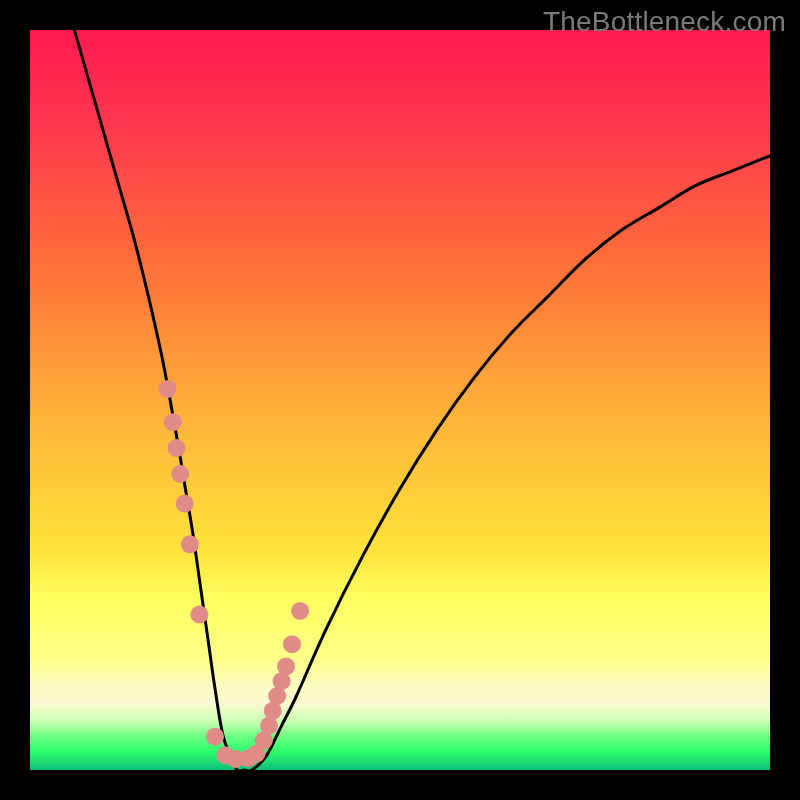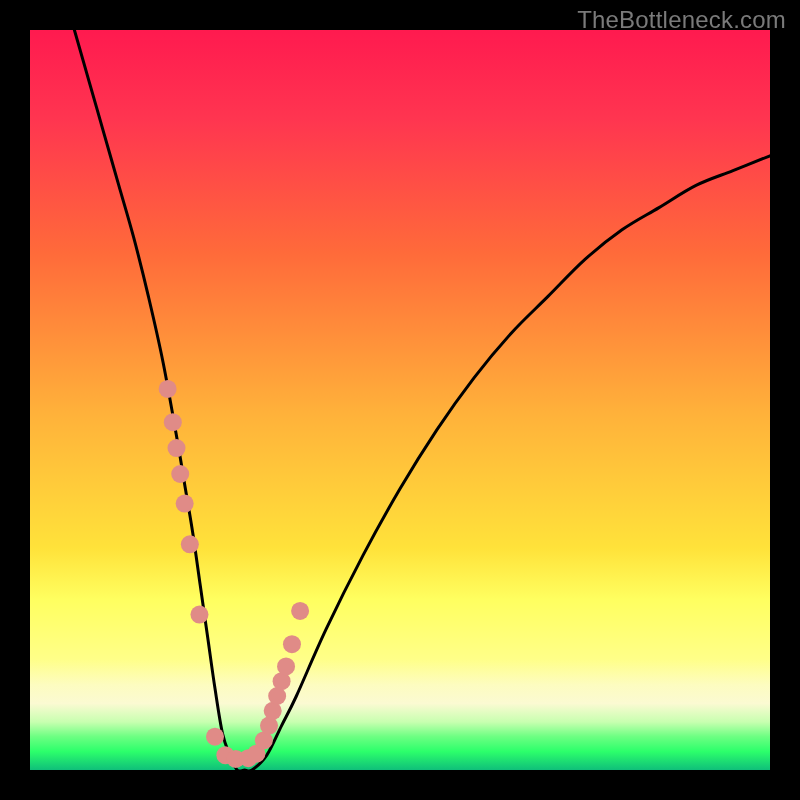--- a/index.html
+++ b/index.html
@@ -15,21 +15,21 @@
     position: relative;
     width: 800px;
     height: 800px;
     background: #000;
   }
   .watermark {
     position: absolute;
     top: 6px;
     right: 14px;
     color: #7a7a7a;
-    font-size: 24px;
+    font-size: 28px;
     font-weight: 500;
     z-index: 30;
     letter-spacing: 0.2px;
   }
   .plot-area {
     position: absolute;
     left: 30px;
     top: 30px;
     width: 740px;
     height: 740px;

